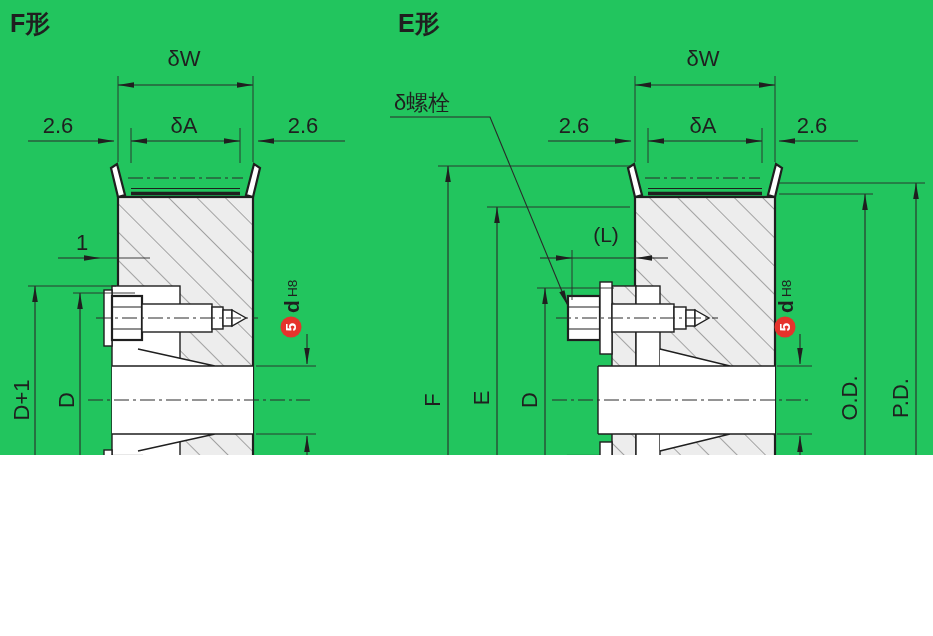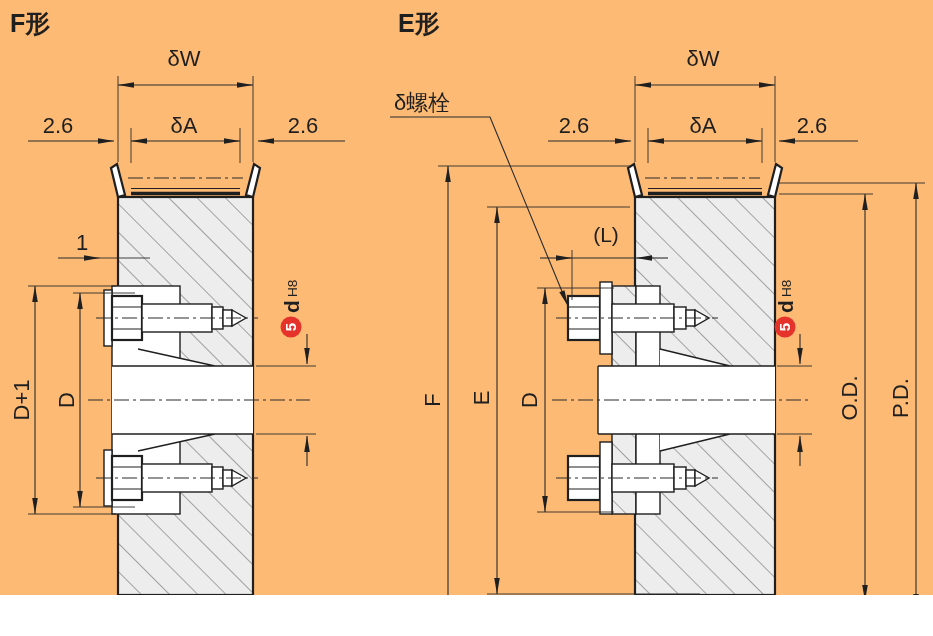--- a/index.html
+++ b/index.html
@@ -1,16 +1,16 @@
 <!DOCTYPE html>
 <html><head>
 <meta charset="utf-8">
 <style>
   html,body{margin:0;padding:0;background:#ffffff;}
-  .stage{position:relative;width:933px;height:595px;background:#fdba74;overflow:hidden;
+  .stage{position:relative;width:933px;height:455px;background:#22c55e;overflow:hidden;
          font-family:"Liberation Sans", sans-serif;}
   svg{display:block;}
   text{font-family:"Liberation Sans", sans-serif;fill:#1f1f1f;}
   .t-title{font-size:25px;font-weight:bold;}
   .t-dim{font-size:22px;}
   .t-dim-s{font-size:21px;}
   .t-fit{font-size:13.5px;}
   .t-bore{font-size:21px;font-weight:bold;}
   .t-ref{font-size:15px;font-weight:bold;fill:#ffffff;}
   .geo{stroke:#1f1f1f;fill:none;}

